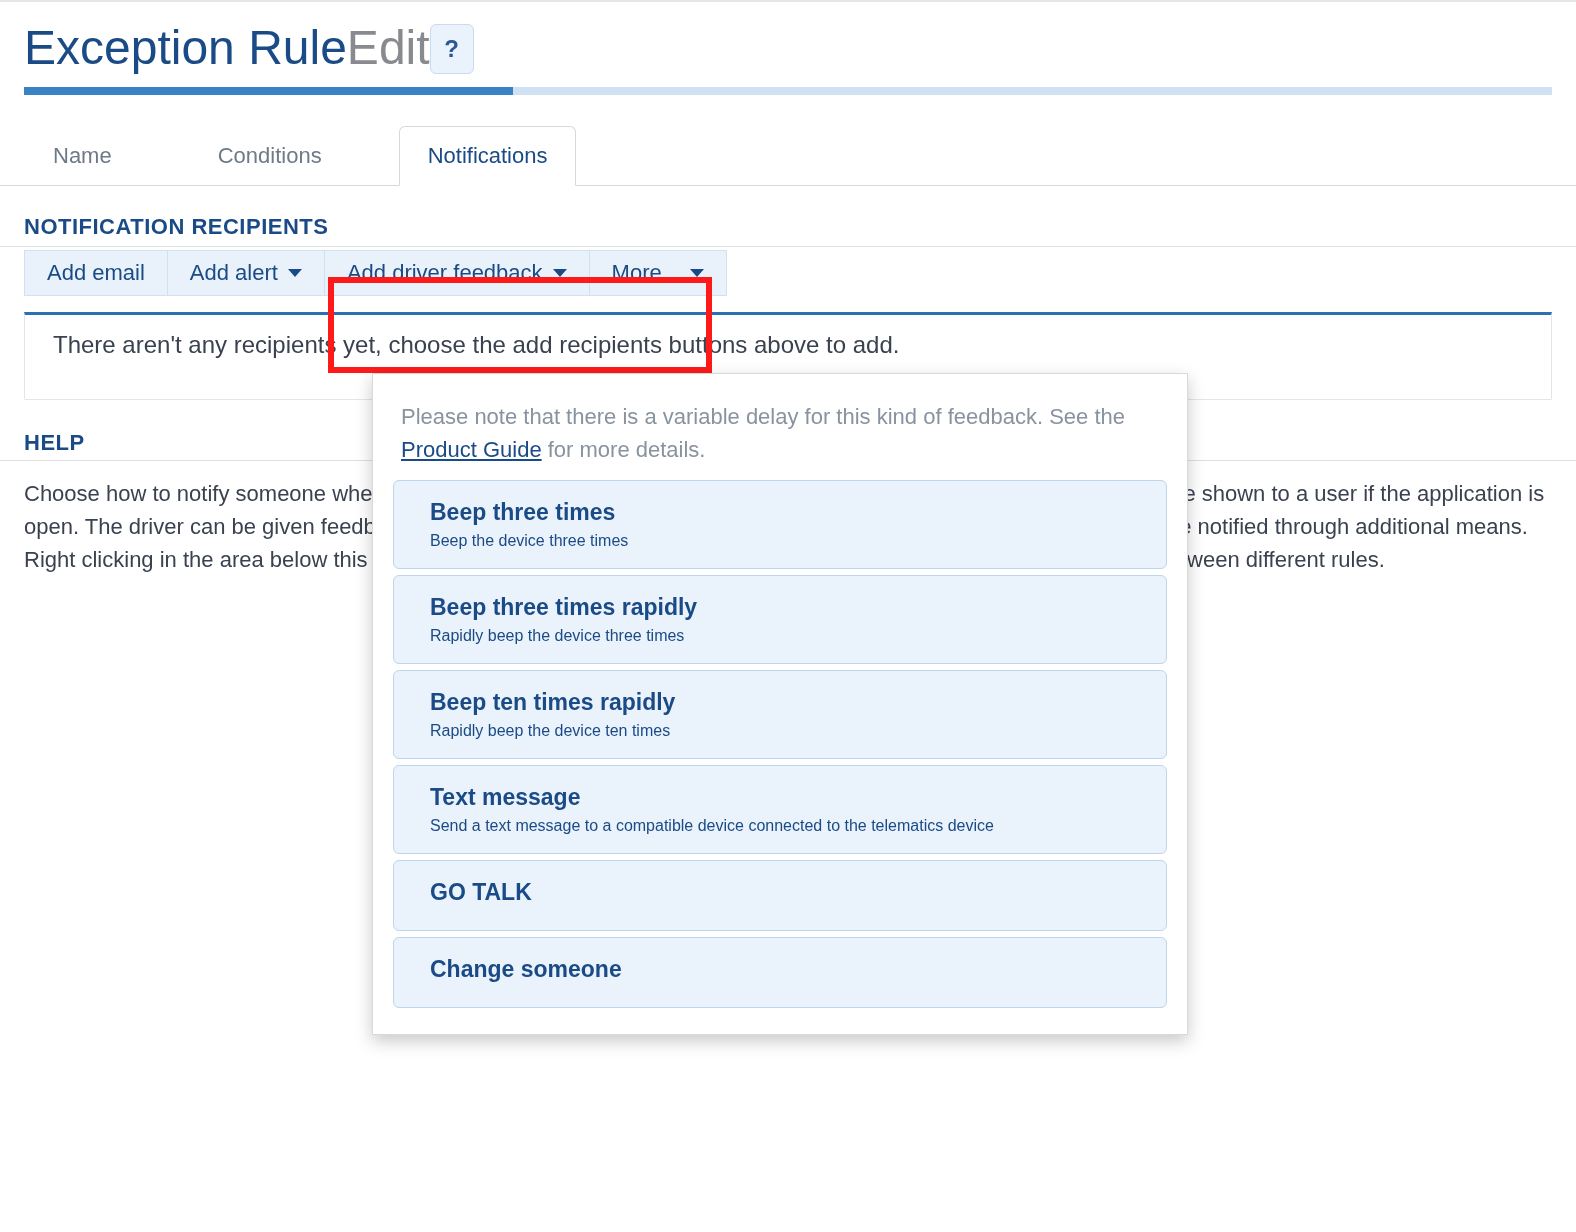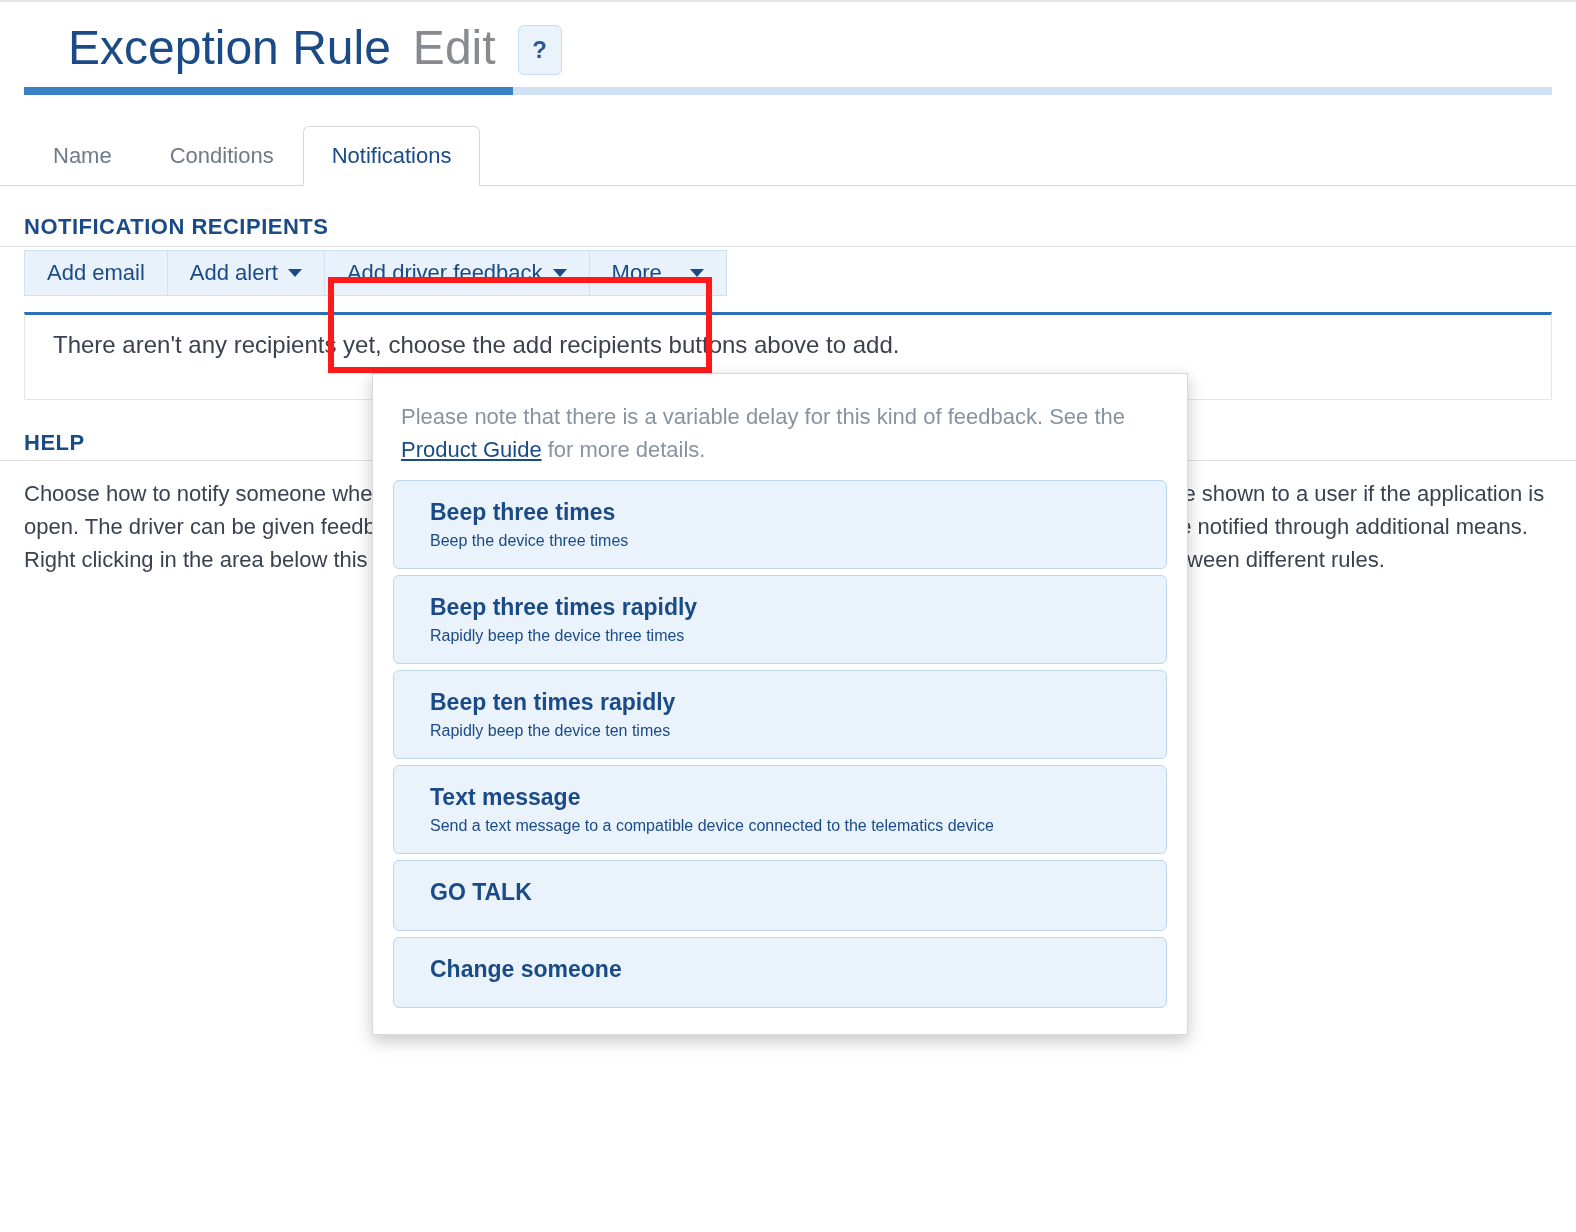--- a/index.html
+++ b/index.html
@@ -13,24 +13,23 @@
     .container {
       width: 1576px;
       height: 1232px;
       background: #fff;
       position: relative;
       border-top: 2px solid #e5e5e5;
     }
     
     .page-header {
       display: flex;
-      align-items: flex-end;
-      gap: 22px;
+      align-items: flex-start;
+      gap: 0;
       padding: 18px 24px 8px 24px;
-      margin-left: 44px;
     }
     .page-title {
       font-size: 48px;
       font-weight: 400;
       color: #1a4b86;
     }
     .page-subtitle {
       font-size: 48px;
       font-weight: 400;
       color: #888a8f;
@@ -63,20 +62,21 @@
       width: 32%;
       background: #3a82c6;
     }
     
     .tabs {
       display: flex;
       align-items: stretch;
       padding: 0 24px;
       margin-top: 30px;
       border-bottom: 1px solid #d8d8d8;
+      gap: 48px;
     }
     .tab {
       padding: 16px 28px;
       font-size: 22px;
       color: #6f7a88;
       cursor: pointer;
       border: 1px solid transparent;
       border-bottom: none;
       background: transparent;
       position: relative;

